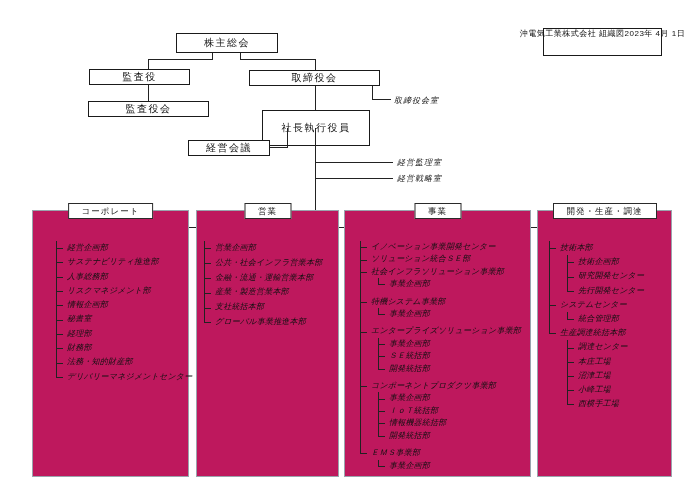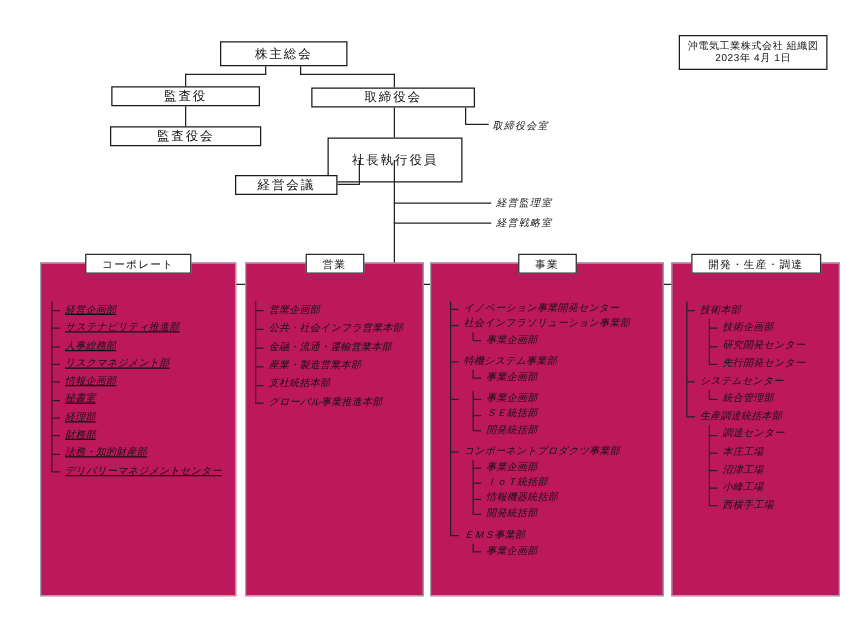--- a/index.html
+++ b/index.html
@@ -10,21 +10,21 @@
   
   .gbox{
     position:absolute;background:#fff;border:1.6px solid #1a1a1a;
     display:flex;align-items:center;justify-content:center;
     font-size:10px;letter-spacing:1.5px;white-space:nowrap;box-sizing:border-box;
   }
   
   .titlebox{
     position:absolute;left:543px;top:28px;width:119px;height:28px;
     border:1.2px solid #1a1a1a;box-sizing:border-box;background:#fff;
-    display:flex;flex-direction:column;align-items:center;justify-content:center;
+    display:flex;flex-direction:row;justify-content:center;
     font-size:8px;line-height:10px;white-space:nowrap;letter-spacing:0.5px;
   }
   
   .hl{position:absolute;height:0;border-top:1.2px solid #222;}
   .vl{position:absolute;width:0;border-left:1.2px solid #222;}
   
   .flabel{position:absolute;font-size:8px;font-style:italic;white-space:nowrap;letter-spacing:1px;}
   
   .col{
     position:absolute;top:210px;height:267px;box-sizing:border-box;
@@ -50,21 +50,21 @@
 <body>
 
 <div class="canvas">
 
   <div class="titlebox">
     <div>沖電気工業株式会社 組織図</div>
     <div>2023年 4月 1日</div>
   </div>
 
   <div class="gbox" style="left:176px;top:33px;width:102px;height:20px;">株主総会</div>
-  <div class="gbox" style="left:89px;top:69px;width:119px;height:16px;">監査役</div>
+  <div class="gbox" style="left:89px;top:69px;width:101px;height:16px;">監査役</div>
   <div class="gbox" style="left:88px;top:101px;width:121px;height:16px;">監査役会</div>
   <div class="gbox" style="left:249px;top:70px;width:131px;height:16px;">取締役会</div>
   <div class="gbox" style="left:262px;top:110px;width:108px;height:36px;">社長執行役員</div>
   <div class="gbox" style="left:188px;top:140px;width:82px;height:16px;">経営会議</div>
 
   <div class="flabel" style="left:394px;top:95px;">取締役会室</div>
   <div class="flabel" style="left:397px;top:157px;">経営監理室</div>
   <div class="flabel" style="left:397px;top:173px;">経営戦略室</div>
 
   <div>
@@ -85,21 +85,21 @@
     <div class="hl" style="left:315px;top:178px;width:78px;"></div>
     <div class="hl" style="left:40px;top:227px;width:508px;"></div>
     <div class="vl" style="left:40px;top:227px;height:13px;"></div>
     <div class="vl" style="left:203px;top:227px;height:13px;"></div>
     <div class="vl" style="left:359px;top:227px;height:13px;"></div>
     <div class="vl" style="left:548px;top:227px;height:13px;"></div>
   </div>
 
   <div class="col col1" style="left:32px;width:157px;--rh:14.3px;">
     <div class="colhead">コーポレート</div>
-    <ul class="tree" style="left:8px;text-decoration:underline;">
+    <ul class="tree" style="left:23px;">
         <li>
           <div class="lab">経営企画部</div>
         </li>
         <li>
           <div class="lab">サステナビリティ推進部</div>
         </li>
         <li>
           <div class="lab">人事総務部</div>
         </li>
         <li>
@@ -150,36 +150,40 @@
       </ul>
   </div>
 
   <div class="col col3" style="left:344px;width:187px;--rh:12.4px;">
     <div class="colhead">事業</div>
     <ul class="tree" style="left:15px;">
         <li>
           <div class="lab">イノベーション事業開発センター</div>
         </li>
         <li>
+          <div class="lab">ソリューション統合ＳＥ部</div>
+        </li>
+        <li>
           <div class="lab">社会インフラソリューション事業部</div>
           <ul>
             <li>
               <div class="lab">事業企画部</div>
             </li>
           </ul>
         </li>
         <li>
           <div class="lab">特機システム事業部</div>
           <ul>
             <li>
               <div class="lab">事業企画部</div>
             </li>
           </ul>
         </li>
         <li>
+          <div class="lab">エンタープライズソリューション事業部</div>
           <ul>
             <li>
               <div class="lab">事業企画部</div>
             </li>
             <li>
               <div class="lab">ＳＥ統括部</div>
             </li>
             <li>
               <div class="lab">開発統括部</div>
             </li>

